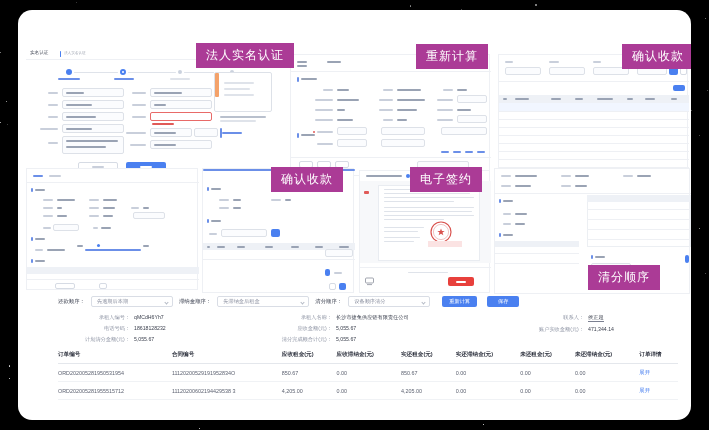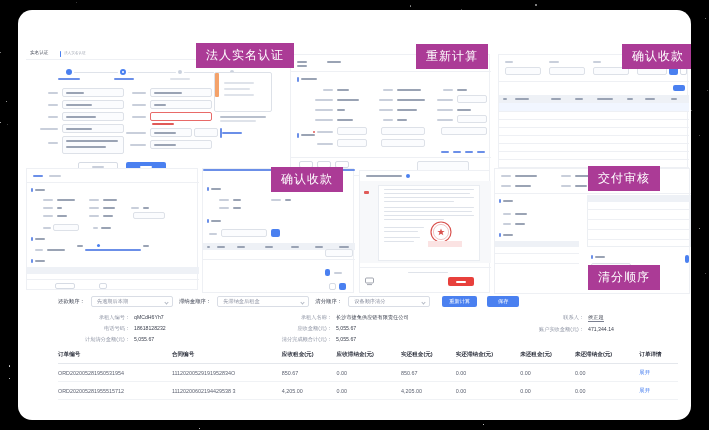--- a/index.html
+++ b/index.html
@@ -663,16 +663,16 @@
           <td>0.00</td>
           <td class="link">展开</td>
         </tr>
       </tbody>
   </table>
 
   <div class="tag" style="left:178px; top:33px;">法人实名认证</div>
   <div class="tag" style="left:398px; top:34px;">重新计算</div>
   <div class="tag" style="left:604px; top:34px;">确认收款</div>
   <div class="tag" style="left:253px; top:157px;">确认收款</div>
-  <div class="tag" style="left:570px; top:156px;">交付审核</div>
+  <div class="tag" style="left:392px; top:157px;">电子签约</div>
   <div class="tag" style="left:570px; top:255px;">清分顺序</div>
 
 </div>
 
 </body></html>

